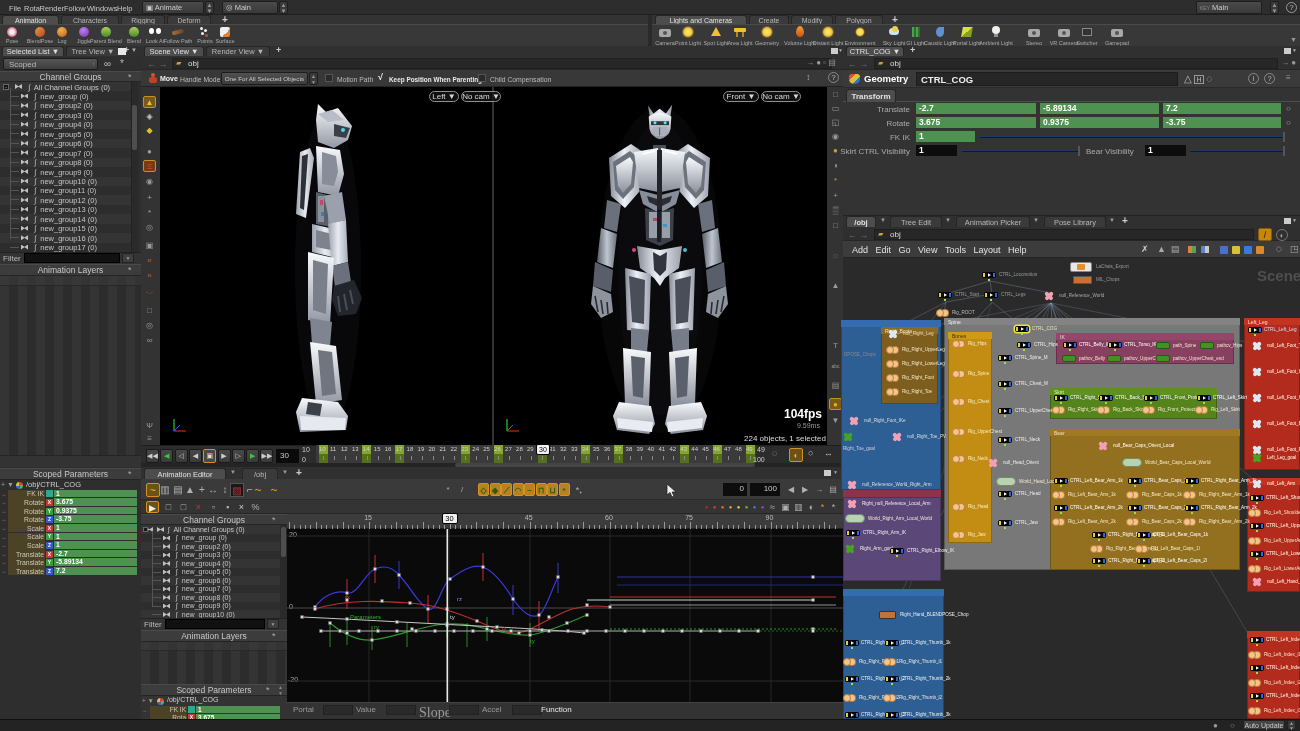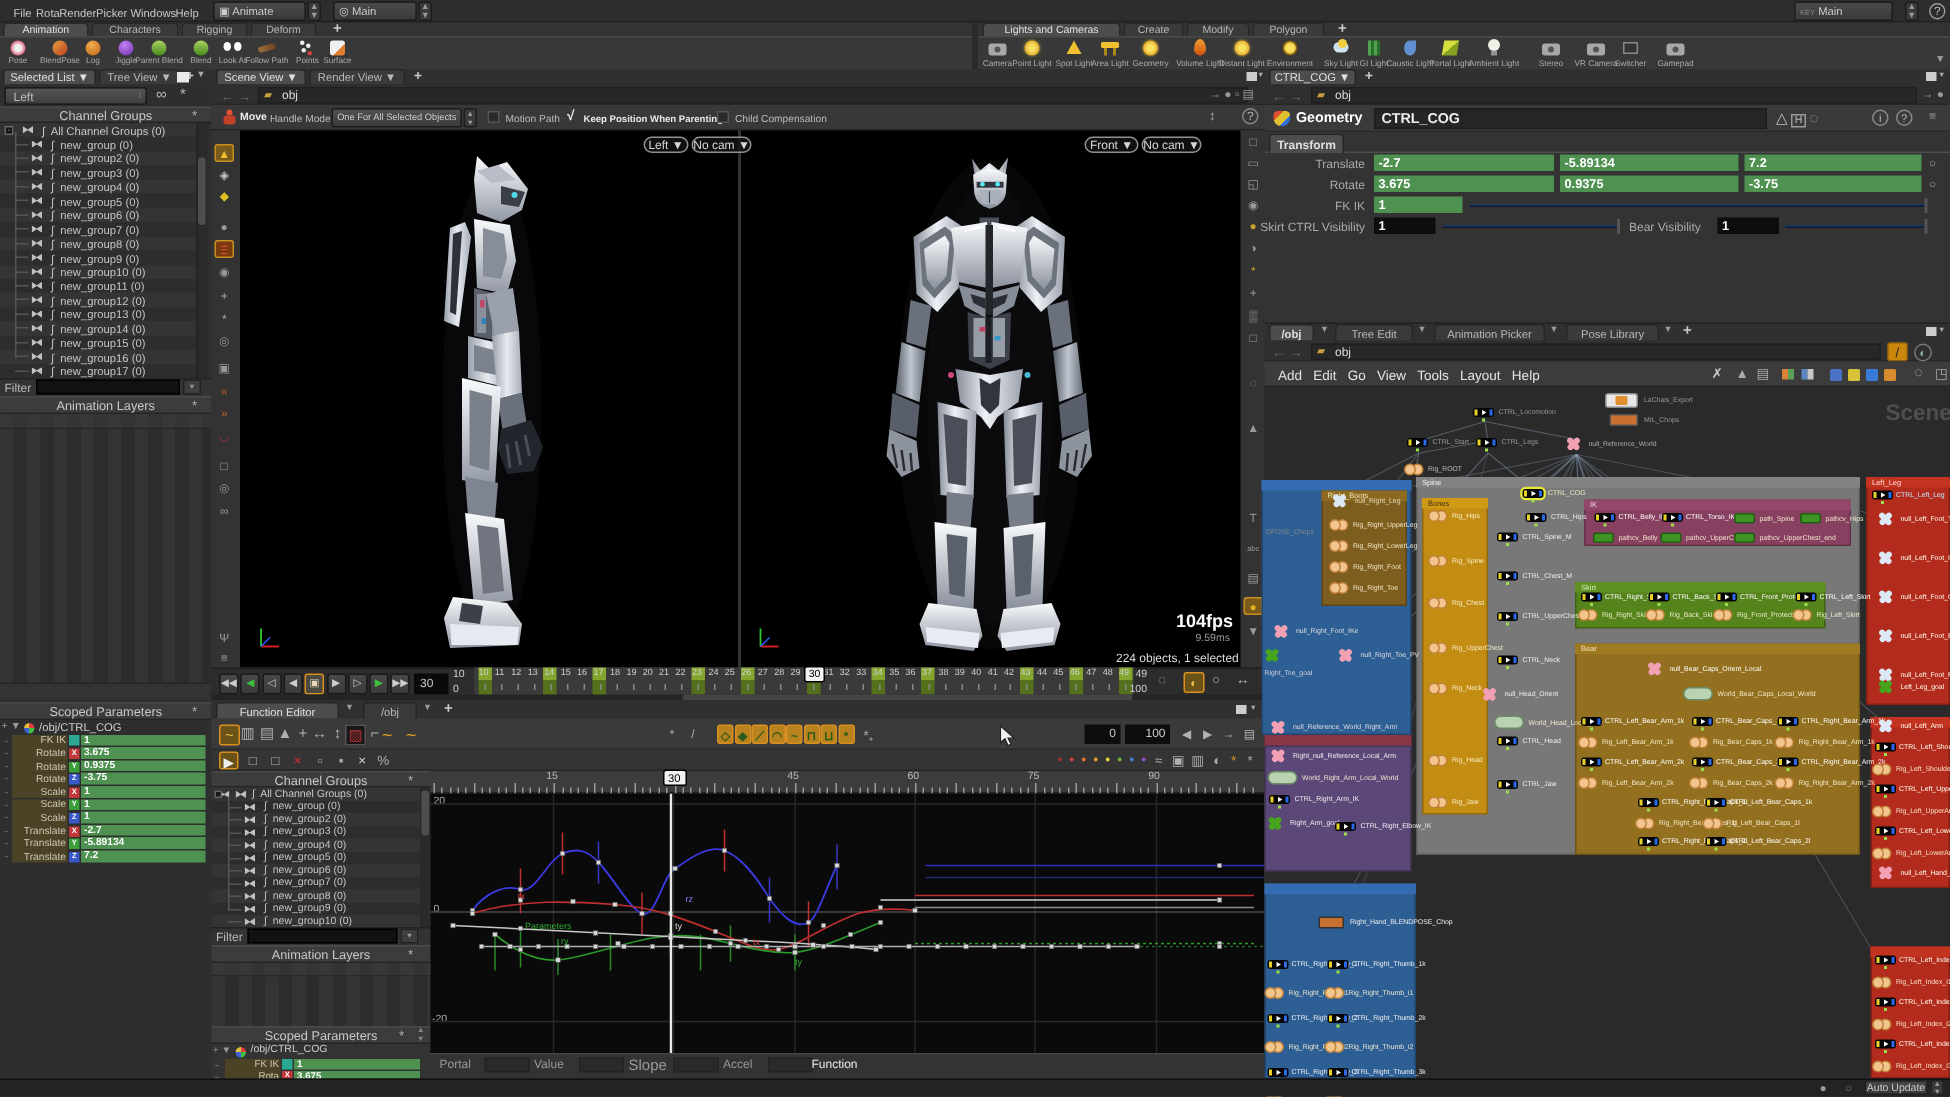--- a/index.html
+++ b/index.html
@@ -31,21 +31,21 @@
 .fld{position:absolute;background:#4e9150;color:#fff;font-weight:bold;font-size:8.5px;line-height:11px;padding-left:3px;overflow:hidden;}
 .blk{position:absolute;background:#0d0d0d;color:#fff;font-weight:bold;font-size:8.5px;line-height:11px;padding-left:3px;}
 </style></head>
 <body>
 
 <div class="a" style="left:0;top:0;width:1300px;height:15px;background:#2d2d2d;border-bottom:1px solid #1f1f1f;"></div>
 <div id="menubar">
 <div class="tx" style="left:9px;top:3.5px;font-size:7.5px;color:#c8c8c8;">File</div>
     <div class="tx" style="left:24px;top:3.5px;font-size:7.5px;color:#c8c8c8;">Rota</div>
     <div class="tx" style="left:39.5px;top:3.5px;font-size:7.5px;color:#c8c8c8;">Render</div>
-    <div class="tx" style="left:64px;top:3.5px;font-size:7.5px;color:#c8c8c8;">Picker</div>
+    <div class="tx" style="left:64px;top:3.5px;font-size:7.5px;color:#c8c8c8;">Follow</div>
     <div class="tx" style="left:87px;top:3.5px;font-size:7.5px;color:#c8c8c8;">Windows</div>
     <div class="tx" style="left:117px;top:3.5px;font-size:7.5px;color:#c8c8c8;">Help</div>
 <div class="a" style="left:142px;top:1px;width:62px;height:13px;background:linear-gradient(#4a4a4a,#3a3a3a);border:1px solid #1e1e1e;border-radius:2px;color:#ccc;font-size:7.5px;line-height:12px;"><span style="margin-left:3px;">▣</span> Animate</div>
 <div class="a" style="left:205px;top:1px;width:9px;height:13px;background:#3a3a3a;border:1px solid #1e1e1e;border-radius:2px;color:#999;font-size:6px;line-height:6px;text-align:center;">▲<br>▼</div>
 <div class="a" style="left:222px;top:1px;width:56px;height:13px;background:linear-gradient(#4a4a4a,#3a3a3a);border:1px solid #1e1e1e;border-radius:2px;color:#ccc;font-size:7.5px;line-height:12px;"><span style="margin-left:3px;">◎</span> Main</div>
 <div class="a" style="left:279px;top:1px;width:9px;height:13px;background:#3a3a3a;border:1px solid #1e1e1e;border-radius:2px;color:#999;font-size:6px;line-height:6px;text-align:center;">▲<br>▼</div>
 <div class="a" style="left:1196px;top:1px;width:66px;height:13px;background:linear-gradient(#4a4a4a,#3a3a3a);border:1px solid #1e1e1e;border-radius:2px;color:#ccc;font-size:7.5px;line-height:12px;"><span style="margin-left:3px;font-size:5px;color:#888;">KEY</span> Main</div>
 <div class="a" style="left:1270px;top:1px;width:9px;height:13px;background:#3a3a3a;border:1px solid #1e1e1e;border-radius:2px;color:#999;font-size:6px;line-height:6px;text-align:center;">▲<br>▼</div>
 <div class="a" style="left:1286px;top:2px;width:11px;height:11px;border:1px solid #999;border-radius:50%;color:#bbb;font-size:8px;line-height:10px;text-align:center;">?</div>
 </div>
@@ -138,21 +138,21 @@
 </div>
 
 <div class="a" style="left:0;top:46px;width:141px;height:421px;background:#2e2e2e;"></div>
 <div id="leftpanel">
 <div class="a" style="left:0;top:46px;width:141px;height:11px;background:#303030;"></div>
 <div class="tab tabsel" style="left:2px;top:46px;width:62px;height:10px;line-height:10px;font-size:7.5px;">Selected List ▼</div>
 <div class="tab" style="left:66px;top:46px;width:54px;height:10px;line-height:10px;font-size:7.5px;">Tree View ▼</div>
 <div class="tx" style="left:124px;top:45px;color:#ccc;font-size:9px;font-weight:bold;">+</div>
 <div class="a" style="left:118px;top:48px;width:8px;height:7px;background:#e8e8e8;"></div>
 <div class="tx" style="left:131px;top:47px;color:#aaa;font-size:6px;">▼</div>
-<div class="a" style="left:3px;top:58px;width:95px;height:12px;background:linear-gradient(#555,#3e3e3e);border:1px solid #1c1c1c;border-radius:2px;color:#bbb;font-size:8px;line-height:11px;"><span style="margin-left:5px;">Left</span><span style="float:right;margin-right:2px;color:#888;font-size:6px;">↕</span></div>
+<div class="a" style="left:3px;top:58px;width:95px;height:12px;background:linear-gradient(#555,#3e3e3e);border:1px solid #1c1c1c;border-radius:2px;color:#bbb;font-size:8px;line-height:11px;"><span style="margin-left:5px;">Scoped</span><span style="float:right;margin-right:2px;color:#888;font-size:6px;">↕</span></div>
 <div class="ic" style="left:104px;top:59px;font-size:10px;">∞</div>
 <div class="ic" style="left:120px;top:59px;font-size:10px;">*</div>
 <div class="hdr" style="left:0;top:71px;width:141px;height:11px;line-height:10px;">Channel Groups</div>
 <div class="gear" style="left:128px;top:72px;">*</div>
 <div id="ltree">
 <style>.bw{width:7px;height:5px;background:#c0c0c0;clip-path:polygon(0 0,0 100%,50% 55%,100% 100%,100% 0,50% 45%);}</style>
 <div class="a" style="left:0;top:82.0px;width:131px;height:9.45px;background:#343434;"></div>
 <div class="a" style="left:0;top:91.5px;width:131px;height:9.45px;background:#2d2d2d;"></div>
 <div class="a" style="left:0;top:100.9px;width:131px;height:9.45px;background:#343434;"></div>
 <div class="a" style="left:0;top:110.3px;width:131px;height:9.45px;background:#2d2d2d;"></div>
@@ -641,21 +641,21 @@
 <div class="tx" style="left:808px;top:448px;color:#bbb;font-size:9px;">○</div>
 <div class="tx" style="left:824px;top:448px;color:#bbb;font-size:9px;">↔</div>
 <div class="a" style="left:141px;top:463px;width:702px;height:4px;background:#242424;"></div>
 <div class="a" style="left:455px;top:463px;width:300px;height:4px;background:#454545;border-radius:2px;"></div>
 </div>
 </div>
 
 <div class="a" style="left:141px;top:467px;width:702px;height:252px;background:#333;"></div>
 <div id="animeditor">
 <div class="a" style="left:141px;top:467px;width:702px;height:12px;background:#303030;"></div>
-<div class="tab tabsel" style="left:144px;top:468px;width:82px;height:11px;line-height:11px;font-size:7.5px;">Function Editor</div>
+<div class="tab tabsel" style="left:144px;top:468px;width:82px;height:11px;line-height:11px;font-size:7.5px;">Animation Editor</div>
 <div class="tx" style="left:230px;top:469px;color:#999;font-size:6px;">▼</div>
 <div class="tab" style="left:242px;top:468px;width:36px;height:11px;line-height:11px;font-size:7.5px;">/obj</div>
 <div class="tx" style="left:282px;top:469px;color:#999;font-size:6px;">▼</div>
 <div class="tx" style="left:296px;top:467px;color:#ccc;font-size:10px;font-weight:bold;">+</div>
 <div class="a" style="left:824px;top:470px;width:7px;height:6px;background:#ccc;"></div>
     <div class="tx" style="left:833px;top:469px;color:#aaa;font-size:5px;">▼</div>
 <div class="a" style="left:141px;top:479px;width:702px;height:21px;background:#3a3a3a;border-bottom:1px solid #2a2a2a;"></div>
 <div id="aetools1">
 <style>.t1{position:absolute;top:483px;width:14px;height:14px;font-size:10px;line-height:14px;text-align:center;color:#b0b0b0;}
 .ob{background:#6a5218;border:1px solid #d89020;border-radius:2px;color:#e8c040;}
@@ -1018,21 +1018,21 @@
         <text x="215" y="101" fill="#d04040" font-size="6">tx</text>
         <text x="243" y="114" fill="#30b030" font-size="6">ty</text>
         <text x="170" y="72" fill="#8888ff" font-size="6">rz</text>
         <rect x="159.5" y="0" width="1.6" height="173" fill="#e8e8e8"></rect>
       </svg>
 <div class="a" style="left:287px;top:702px;width:556px;height:17px;background:#333;border-top:1px solid #444;"></div>
 <div class="tx" style="left:293px;top:705px;color:#999;font-size:8px;">Portal</div>
 <div class="a" style="left:323px;top:705px;width:30px;height:10px;background:#2a2a2a;border:1px solid #222;"></div>
 <div class="tx" style="left:356px;top:705px;color:#999;font-size:8px;">Value</div>
 <div class="a" style="left:386px;top:705px;width:30px;height:10px;background:#2a2a2a;border:1px solid #222;"></div>
-<div class="tx" style="left:419px;top:705px;color:#999;font-size:10px;">Slope</div>
+<div class="tx" style="left:419px;top:705px;color:#999;font-size:14px;font-family:Liberation Serif, serif;">Slope</div>
 <div class="a" style="left:449px;top:705px;width:30px;height:10px;background:#2a2a2a;border:1px solid #222;"></div>
 <div class="tx" style="left:482px;top:705px;color:#999;font-size:8px;">Accel</div>
 <div class="a" style="left:512px;top:705px;width:30px;height:10px;background:#2a2a2a;border:1px solid #222;"></div>
 <div class="tx" style="left:541px;top:705px;color:#e8e8e8;font-size:8px;">Function</div>
 </div>
 
 <div class="a" style="left:843px;top:46px;width:457px;height:673px;background:#333;"></div>
 <div id="netpane">
 <div class="a" style="left:843px;top:46px;width:457px;height:11px;background:#303030;"></div>
 <div class="tab tabsel" style="left:846px;top:46px;width:58px;height:10px;line-height:10px;font-size:7.5px;">CTRL_COG ▼</div>

